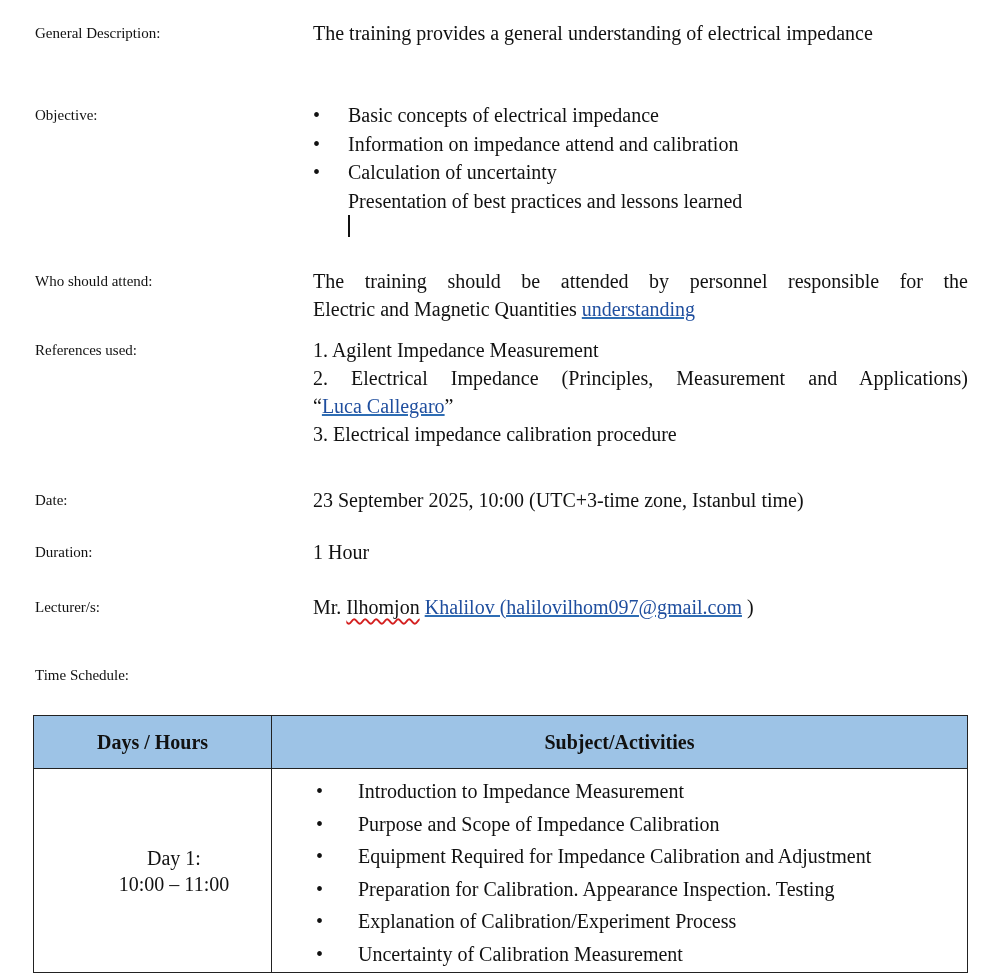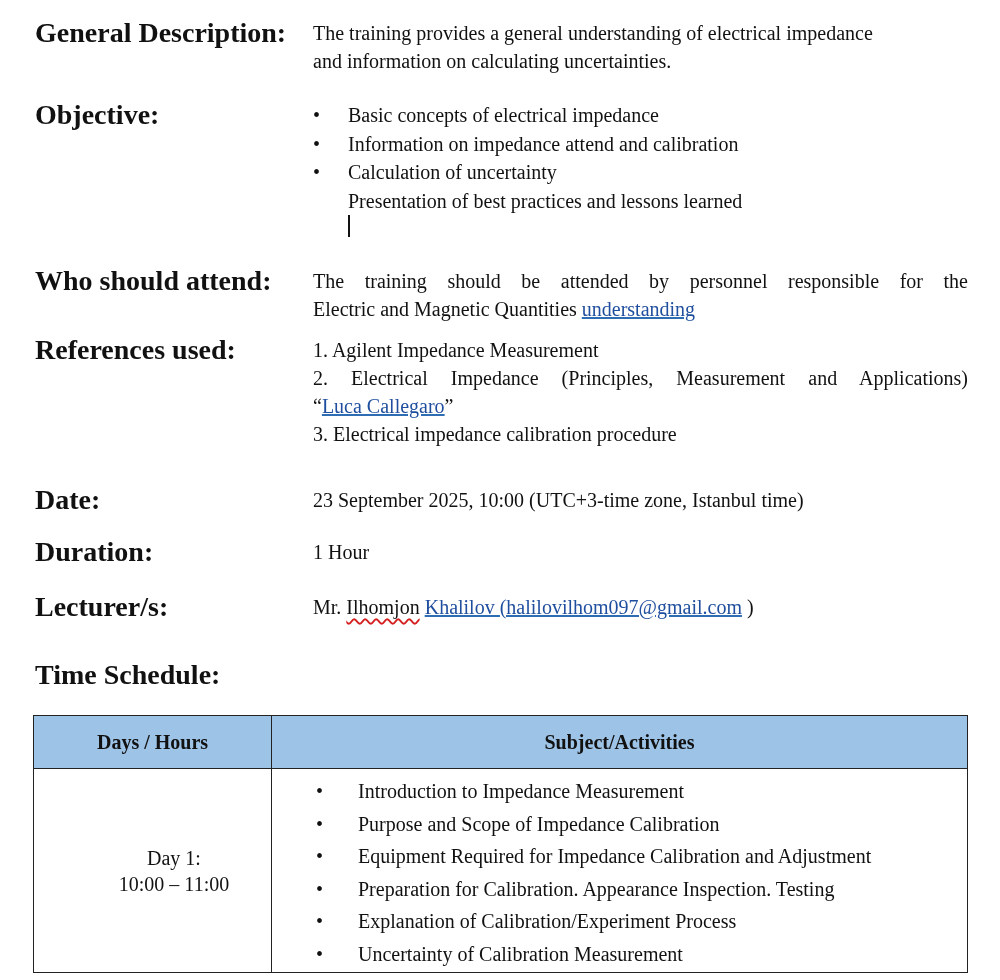--- a/index.html
+++ b/index.html
@@ -1,18 +1,18 @@
 <!DOCTYPE html>
 <html><head>
 <meta charset="utf-8">
 <style>
   html, body { margin: 0; padding: 0; background: #ffffff; }
   body { width: 1000px; height: 980px; position: relative; overflow: hidden;
          font-family: "Liberation Serif", "DejaVu Serif", serif; color: #111; }
-  .label { position: absolute; left: 35px; font-weight: bold; font-size: 28px; line-height: 28px; }
+  .label { position: absolute; left: 35px; font-weight: normal; font-size: 15px; line-height: 28px; }
   .value { position: absolute; left: 313px; width: 655px; font-size: 20px; line-height: 28px; }
   .justify { text-align: justify; text-align-last: justify; }
   ul.bullets { list-style: none; margin: 0; padding: 0; }
   ul.bullets li { position: relative; padding-left: 35px; line-height: 28.5px; font-size: 20px; }
   ul.bullets li.bullet::before { content: "\2022"; position: absolute; left: 0; top: 0; font-size: 20px; }
   .cursor { display: inline-block; width: 1.5px; height: 22px; background: #111; margin-left: 35px; }
   .link { color: #1f4e9e; text-decoration: underline; text-decoration-color: #2e6db4; }
   .spell { text-decoration: underline wavy #d42020; text-underline-offset: 4px; }
   table.schedule { position: absolute; left: 33px; top: 715px; width: 935px; border-collapse: collapse;
                    font-family: "Liberation Serif", serif; }
@@ -22,21 +22,20 @@
   td.day { width: 192px; text-align: center; line-height: 26px; }
   td.acts { padding: 6px 0 2px 10px; }
   td.acts ul.bullets li { line-height: 32.5px; padding-left: 42px; }
 </style>
 </head>
 <body>
 
 <div class="label" style="top:19px;">General Description:</div>
 <div class="value" style="top:19px;">
   <div>The training provides a general understanding of electrical impedance</div>
-  <div>and information on calculating uncertainties.</div>
 </div>
 
 <div class="label" style="top:101px;">Objective:</div>
 <div class="value" style="top:101px;">
   <ul class="bullets">
     <li class="bullet">Basic concepts of electrical impedance</li>
     <li class="bullet">Information on impedance attend and calibration</li>
     <li class="bullet">Calculation of uncertainty</li>
     <li>Presentation of best practices and lessons learned</li>
   </ul>

